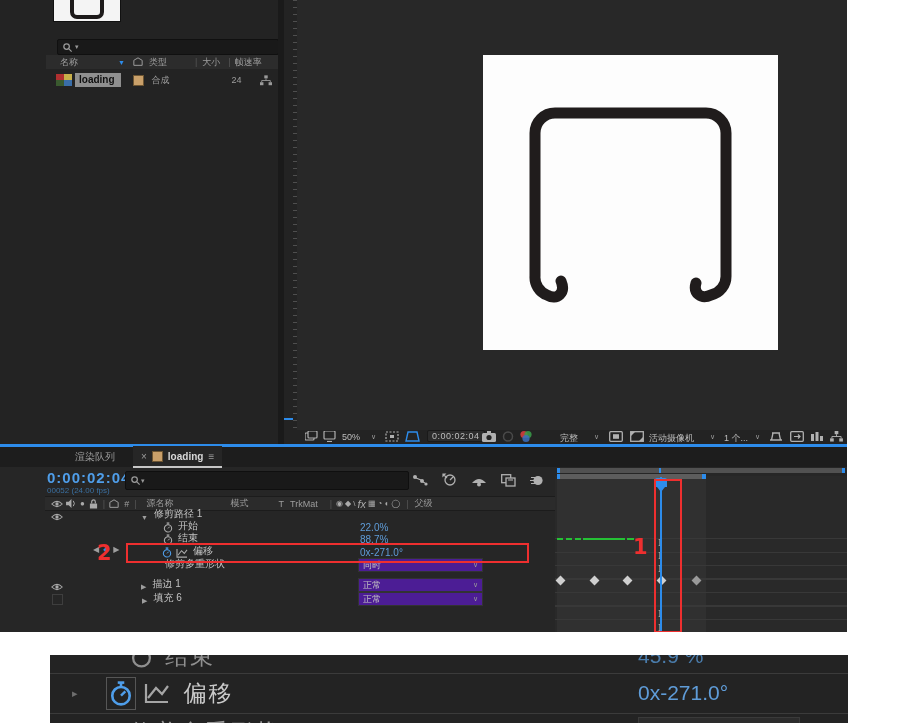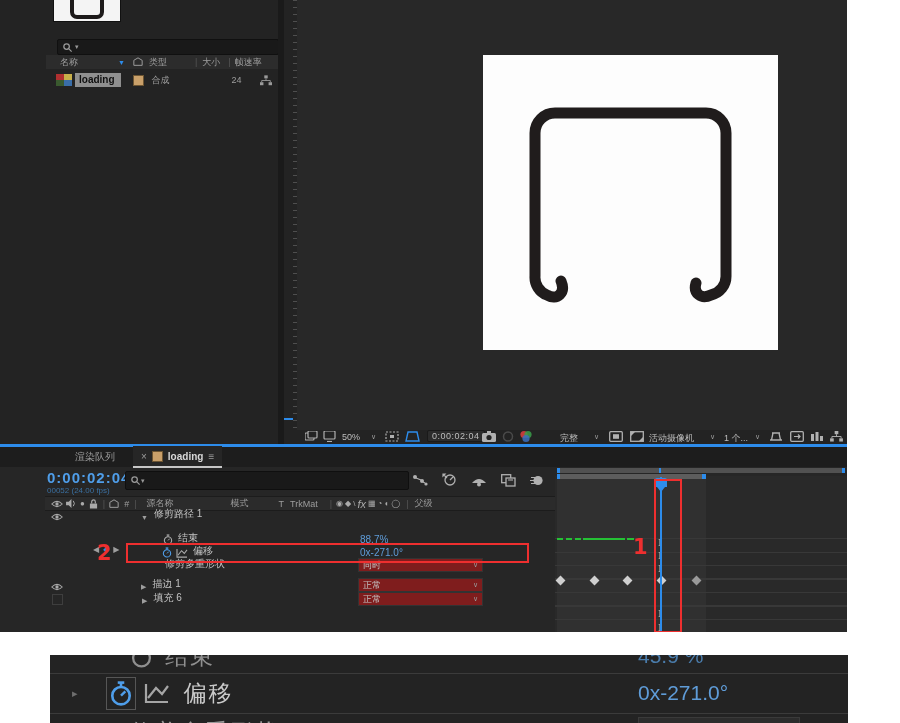--- a/index.html
+++ b/index.html
@@ -57,21 +57,21 @@
   .rlab{position:absolute;top:2px;}
   .tick{position:absolute;bottom:0;width:1px;height:4px;background:#6a6a6a;}
   .cache{position:absolute;top:62px;height:2px;background:#25c135;}
   .phline{left:660px;top:30px;width:2px;height:155px;background:#2d8ceb;}
   .phhead{left:655px;top:31px;width:12px;height:9px;background:#2d8ceb;border-radius:2px 2px 0 0;}
   .phhead:after{content:"";position:absolute;left:2px;top:9px;border-left:4px solid transparent;
       border-right:4px solid transparent;border-top:5px solid #2d8ceb;}
   .rowL{position:absolute;left:45px;width:510px;height:13px;display:flex;align-items:flex-end;color:#c3c3c3;
         font-size:10px;}
   .val{position:absolute;left:315px;font-size:10px;color:#5f9cd8;}
-  .modechip{position:absolute;left:313px;top:0px;width:115px;height:12px;background:#7f1d1d;border:1px solid #333;
+  .modechip{position:absolute;left:313px;top:0px;width:115px;height:12px;background:#4c1d95;border:1px solid #333;
       display:flex;align-items:center;justify-content:space-between;padding:0 4px;font-size:9px;color:#c3c3c3;}
   .kdia{position:absolute;width:7px;height:7px;background:#cfcfcf;transform:rotate(45deg);}
   .ibeam{position:absolute;width:12px;text-align:center;font-family:"DejaVu Serif",serif;font-size:10px;
          color:#b9b9b9;line-height:10px;}
   .redbox{border:2px solid #ee2f2f;position:absolute;background:transparent;}
   .rednum{position:absolute;color:#ee2f2f;font-weight:bold;font-size:21px;font-family:"DejaVu Sans",sans-serif;}
   .navkeys{position:absolute;left:48px;top:0;display:flex;align-items:center;gap:4px;font-size:8px;}
   
   .strip{left:50px;top:655px;width:798px;height:68px;background:#232323;overflow:hidden;}
   .striprow{position:absolute;left:0;width:798px;display:flex;align-items:center;}
@@ -335,20 +335,30 @@
 
     <div class="rowL" style="top:61px">
       <svg width="12" height="8" viewBox="0 0 16 10" style="margin-left:6px">
         <path d="M1 5 Q8 -2 15 5 Q8 12 1 5 Z" fill="none" stroke="#aaaaaa" stroke-width="1.4"></path>
         <circle cx="8" cy="5" r="2.2" fill="#aaaaaa"></circle>
       </svg>
       <span style="margin-left:78px;font-size:7px;color:#9d9d9d">▼</span>
       <span style="margin-left:6px">修剪路径 1</span>
     </div>
 
+    <div class="rowL" style="top:73px">
+      <svg width="10" height="11" viewBox="0 0 11 12" style="margin-left:118px">
+        <circle cx="5.5" cy="7" r="4" fill="none" stroke="#aaaaaa" stroke-width="1.2"></circle>
+        <line x1="4" y1="1" x2="7" y2="1" stroke="#aaaaaa" stroke-width="1.2"></line>
+        <line x1="5.5" y1="1" x2="5.5" y2="3" stroke="#aaaaaa" stroke-width="1.2"></line>
+        <line x1="5.5" y1="7" x2="7.5" y2="5" stroke="#aaaaaa" stroke-width="1.1"></line>
+      </svg>
+      <span style="margin-left:5px">开始</span>
+      <span class="val">22.0%</span>
+    </div>
 
     <div class="rowL" style="top:85px">
       <svg width="10" height="11" viewBox="0 0 11 12" style="margin-left:118px">
         <circle cx="5.5" cy="7" r="4" fill="none" stroke="#aaaaaa" stroke-width="1.2"></circle>
         <line x1="4" y1="1" x2="7" y2="1" stroke="#aaaaaa" stroke-width="1.2"></line>
         <line x1="5.5" y1="1" x2="5.5" y2="3" stroke="#aaaaaa" stroke-width="1.2"></line>
         <line x1="5.5" y1="7" x2="7.5" y2="5" stroke="#aaaaaa" stroke-width="1.1"></line>
       </svg>
       <span style="margin-left:5px">结束</span>
       <span class="val">88.7%</span>

